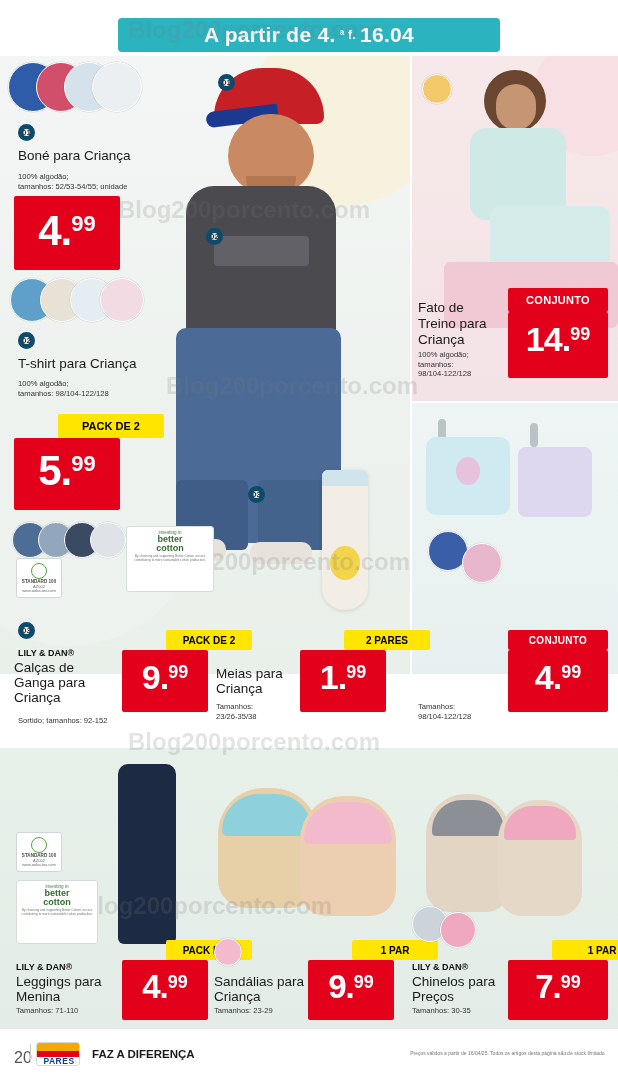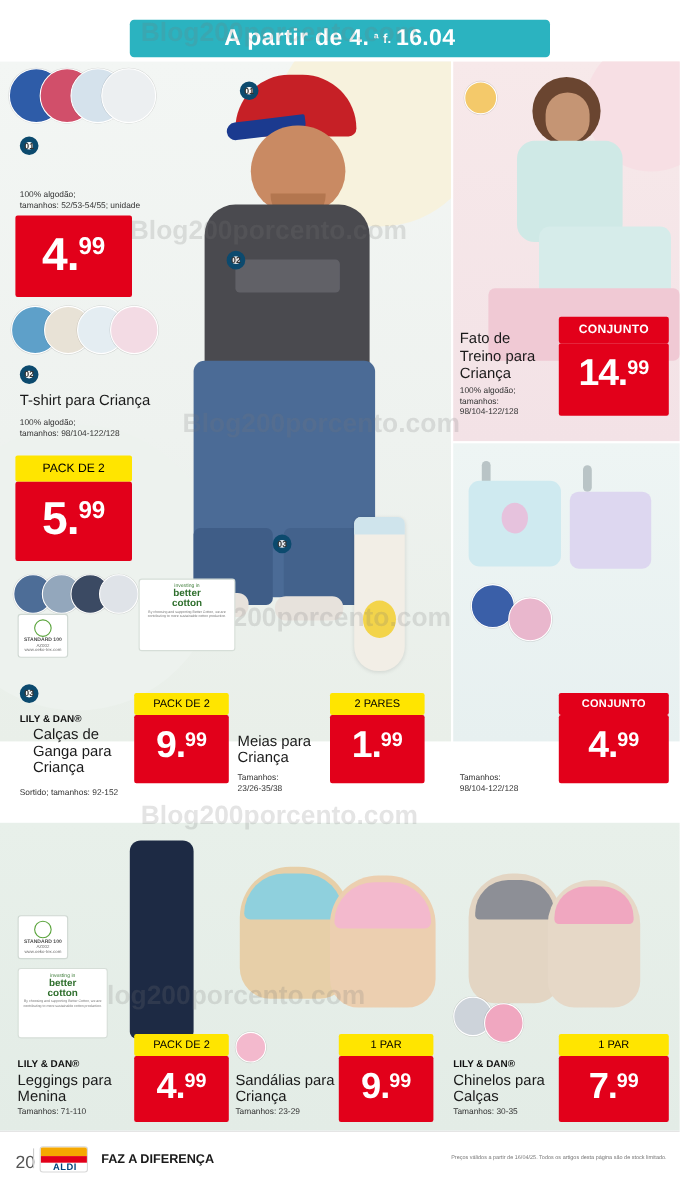--- a/index.html
+++ b/index.html
@@ -55,23 +55,23 @@
   .price-red .main {
     font-weight: bold; line-height: .9; letter-spacing: -1px;
   }
   .price-red .cents {
     font-weight: bold; line-height: .9; margin-top: 2px;
   }
   .price-wrap { display: flex; align-items: flex-start; }
   .dot { font-weight: bold; }
 
   .tag-yellow {
-    position: absolute; background: #ffe500; color: #000; font-weight: normal;
+    position: absolute; background: #ffe500; color: #000; font-weight: bold;
     display: flex; align-items: center; justify-content: center;
-    font-size: 11px; border-radius: 2px; text-align: center;
+    font-size: 11px; border-radius: 2px; text-align: center; margin-left: 44px;
   }
   .tag-red-label {
     position: absolute; background: #e2001a; color: #fff; font-weight: bold;
     display: flex; align-items: center; justify-content: center;
     font-size: 11px; border-radius: 2px; letter-spacing: .3px;
   }
 
   
   .sw { position: absolute; border-radius: 50%; border: 1px solid #fff; box-shadow: 0 0 0 .5px rgba(0,0,0,.12); }
 
@@ -206,20 +206,21 @@
 
   <div class="wm" style="left:128px; top:16px;">Blog200porcento.com</div>
   <div class="wm" style="left:118px; top:196px;">Blog200porcento.com</div>
   <div class="wm" style="left:166px; top:372px;">Blog200porcento.com</div>
   <div class="wm" style="left:158px; top:548px;">Blog200porcento.com</div>
   <div class="wm" style="left:128px; top:728px;">Blog200porcento.com</div>
   <div class="wm" style="left:80px; top:892px;">Blog200porcento.com</div>
 
   <div class="num-badge" style="left:18px; top:124px;">01</div>
   <div class="num-badge" style="left:218px; top:74px;">01</div>
+  <div class="ptitle" style="left:18px; top:148px; width:180px;">Boné para Criança</div>
   <div class="pdesc" style="left:18px; top:172px; width:180px; white-space:pre-line;">100% algodão;
 tamanhos: 52/53-54/55; unidade</div>
   <div class="price-red" style="left:14px; top:196px; width:106px; height:74px; padding-top:16px;">
     <div class="price-wrap">
       <span class="main" style="font-size:42px;">4</span>
       <span class="main dot" style="font-size:42px;">.</span>
       <span class="cents" style="font-size:22px;">99</span>
     </div>
   </div>
 
@@ -246,21 +247,21 @@
   <div class="bcotton" style="left:126px; top:526px; width:88px; height:66px;">
     <div class="bc1">investing in</div>
     <div class="bc2">better</div>
     <div class="bc2">cotton</div>
     <div class="bc3">By choosing and supporting Better Cotton, we are contributing to more sustainable cotton production.</div>
   </div>
 
   <div class="num-badge" style="left:18px; top:622px;">03</div>
   <div class="num-badge" style="left:248px; top:486px;">03</div>
   <div class="brand" style="left:18px; top:648px;">LILY &amp; DAN®</div>
-  <div class="ptitle" style="left:30px; top:660px; width:96px;">Calças de Ganga para Criança</div>
+  <div class="ptitle" style="left:14px; top:660px; width:96px;">Calças de Ganga para Criança</div>
   <div class="pdesc" style="left:18px; top:716px; width:110px;">Sortido; tamanhos: 92-152</div>
   <div class="tag-yellow" style="left:122px; top:630px; width:86px; height:20px; font-size:10px;">PACK DE 2</div>
   <div class="price-red" style="left:122px; top:650px; width:86px; height:62px; padding-top:12px;">
     <div class="price-wrap">
       <span class="main" style="font-size:34px;">9</span>
       <span class="main dot" style="font-size:34px;">.</span>
       <span class="cents" style="font-size:18px;">99</span>
     </div>
   </div>
 
@@ -333,35 +334,35 @@
     <div class="price-wrap">
       <span class="main" style="font-size:33px;">9</span>
       <span class="main dot" style="font-size:33px;">.</span>
       <span class="cents" style="font-size:18px;">99</span>
     </div>
   </div>
 
   <div class="sw" style="left:412px; top:906px; width:36px; height:36px; background:#cdd3da;"></div>
   <div class="sw" style="left:440px; top:912px; width:36px; height:36px; background:#f0a7c0;"></div>
   <div class="brand" style="left:412px; top:962px;">LILY &amp; DAN®</div>
-  <div class="ptitle" style="left:412px; top:974px; width:96px;">Chinelos para Calças</div>
+  <div class="ptitle" style="left:412px; top:974px; width:96px;">Chinelos para Preços</div>
   <div class="pdesc" style="left:412px; top:1006px; width:96px;">Tamanhos: 30-35</div>
   <div class="tag-yellow" style="left:508px; top:940px; width:100px; height:20px; font-size:10px;">1 PAR</div>
   <div class="price-red" style="left:508px; top:960px; width:100px; height:60px; padding-top:12px;">
     <div class="price-wrap">
       <span class="main" style="font-size:33px;">7</span>
       <span class="main dot" style="font-size:33px;">.</span>
       <span class="cents" style="font-size:18px;">99</span>
     </div>
   </div>
 
   <div class="footer"></div>
   <div class="pagenum">20</div>
   <div class="pagerule"></div>
   <div class="aldi-logo">
     <div class="bar"></div>
     <div class="bar2"></div>
-    <div class="txt">ALDI</div>
+    <div class="txt">PARES</div>
   </div>
   <div class="footer-slogan">FAZ A DIFERENÇA</div>
   <div class="legal">Preços válidos a partir de 16/04/25. Todos os artigos desta página são de stock limitado.</div>
 
 </div>
 
 </body></html>

